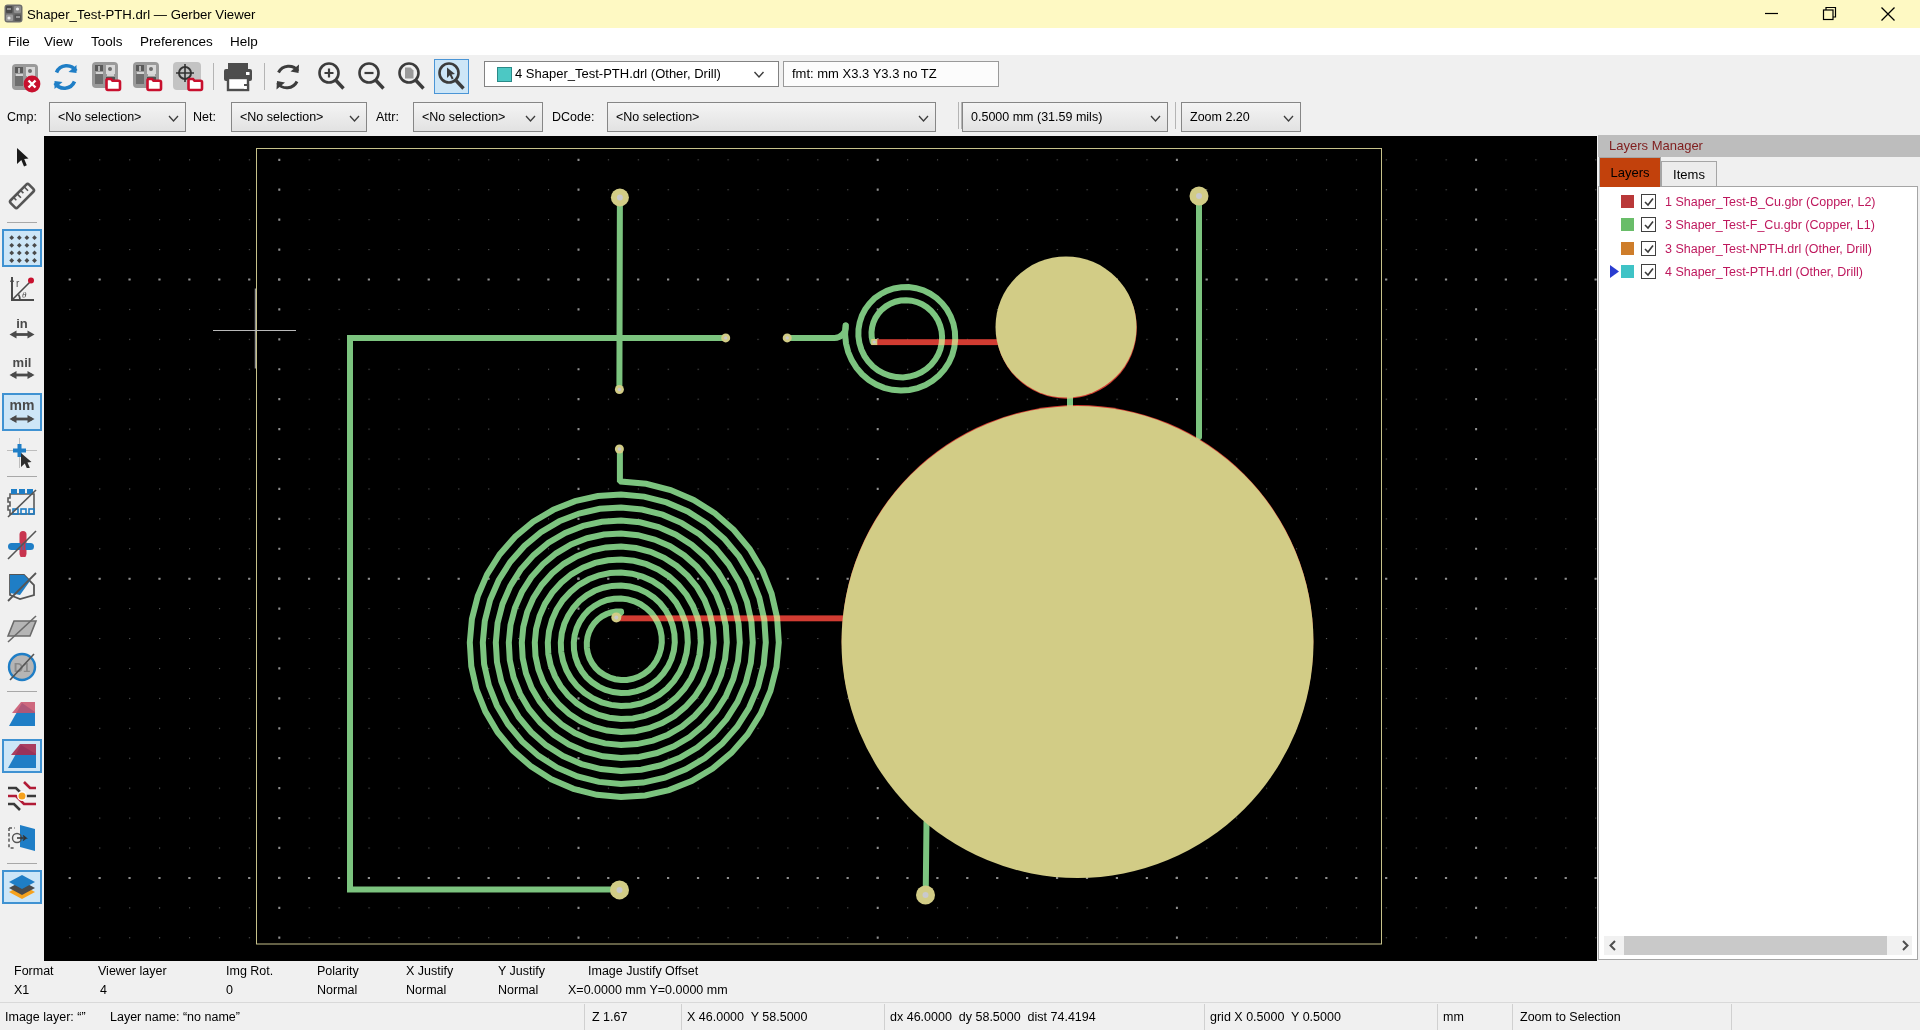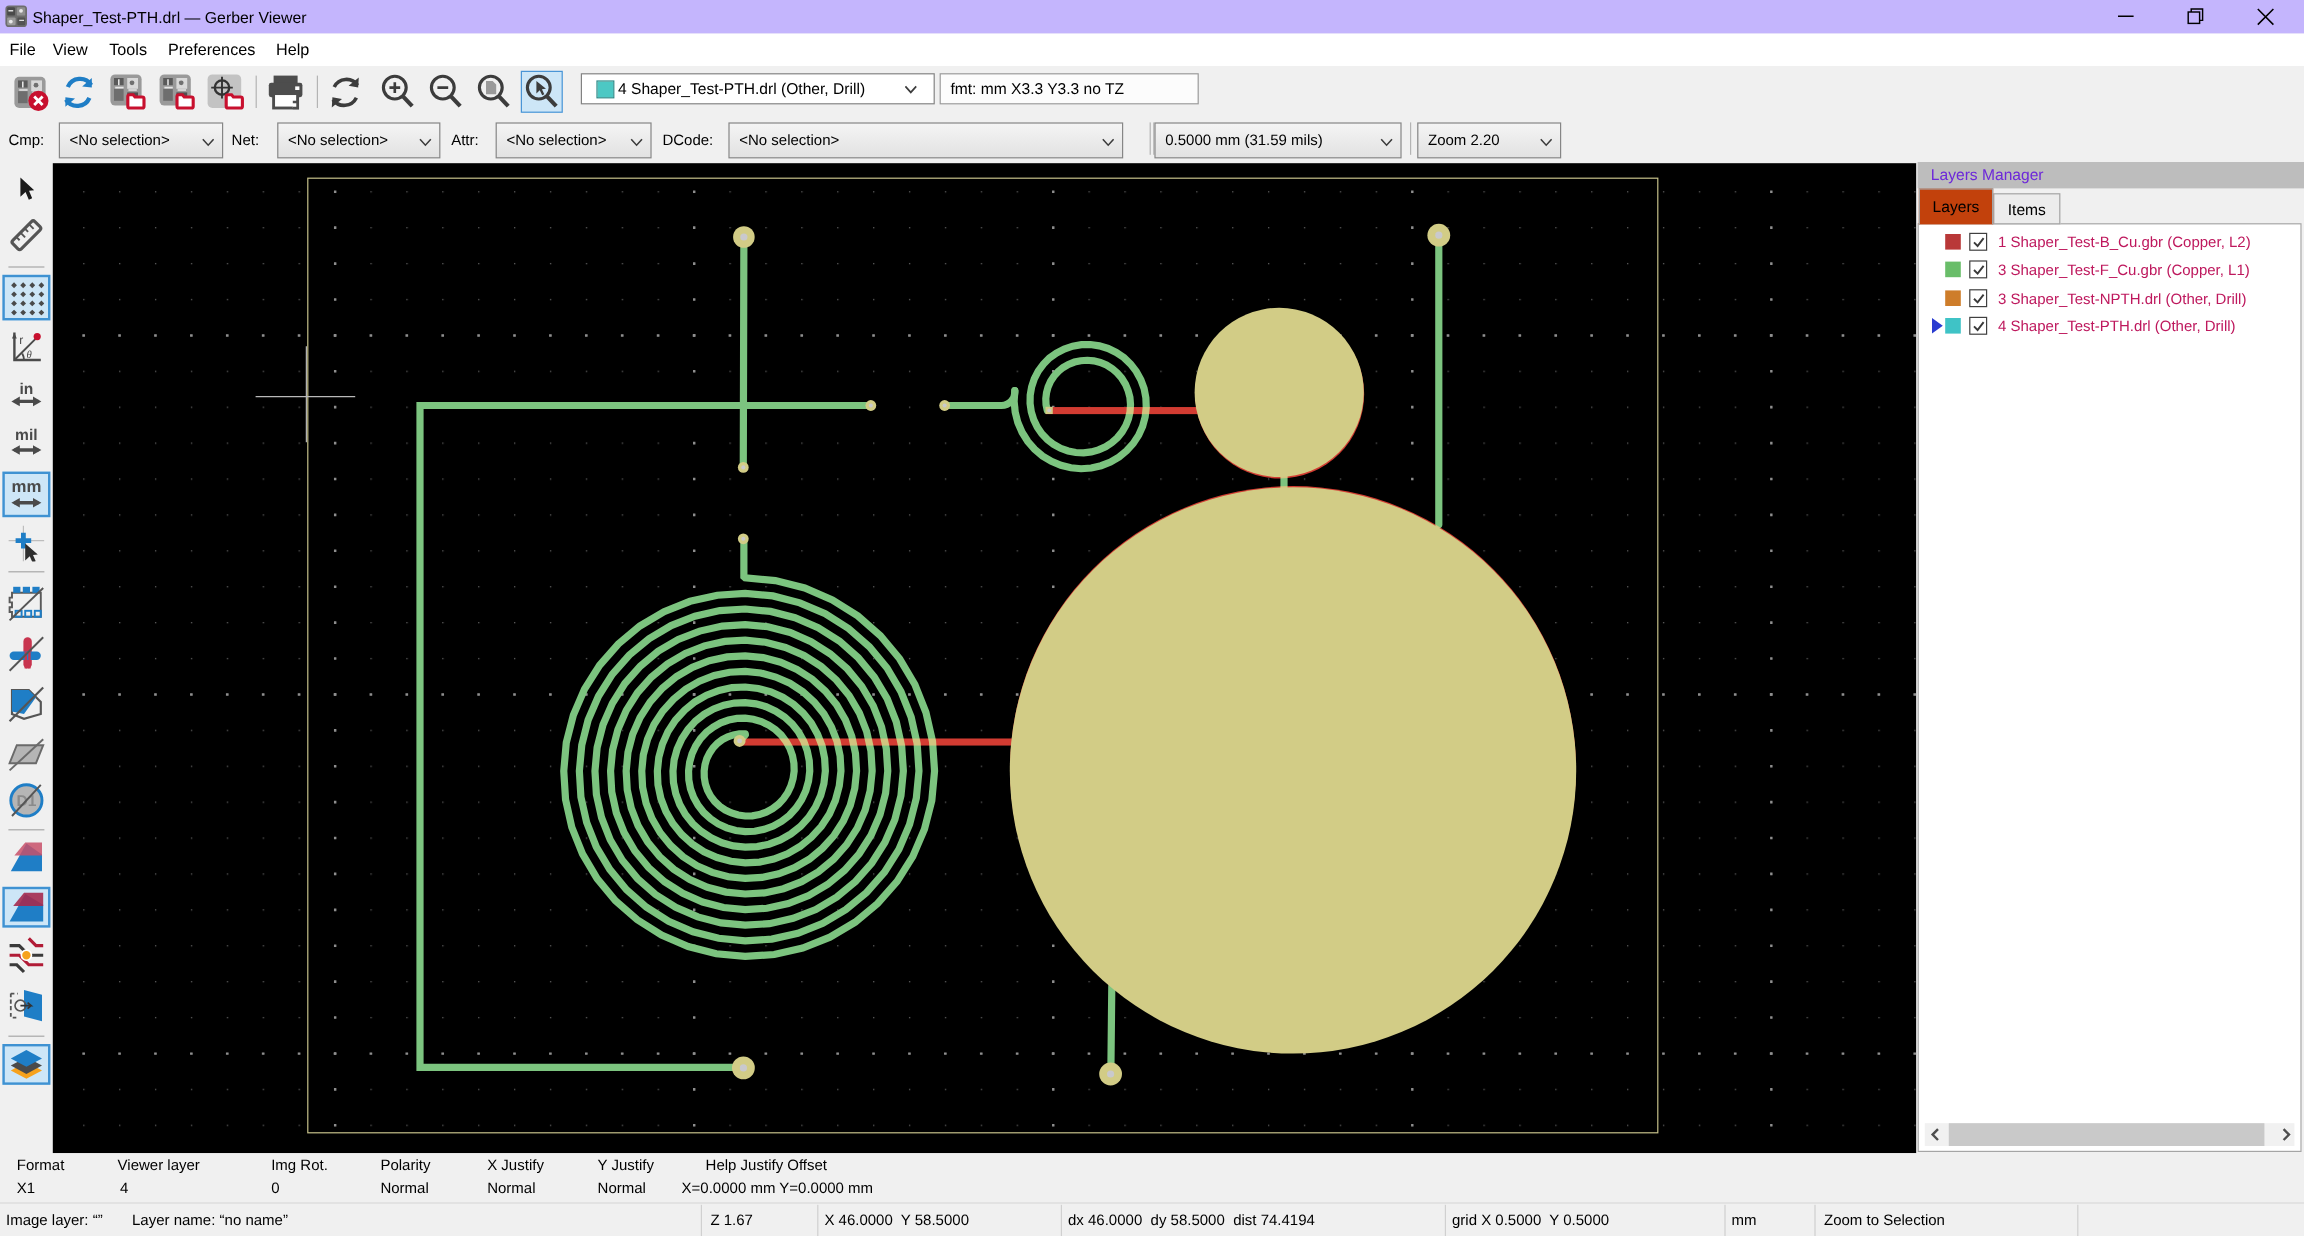--- a/index.html
+++ b/index.html
@@ -1,40 +1,40 @@
 <!DOCTYPE html>
 <html><head>
 <meta charset="utf-8">
 <style>
   * { margin:0; padding:0; box-sizing:border-box; }
   html,body { width:1920px; height:1030px; overflow:hidden; background:#f0f0f0;
     font-family:"Liberation Sans", sans-serif; }
   .abs { position:absolute; }
-  #titlebar { position:absolute; left:0; top:0; width:1920px; height:28px; background:#c4b5fd; }
+  #titlebar { position:absolute; left:0; top:0; width:1920px; height:28px; background:#fef9c3; }
   #title-text { position:absolute; left:27px; top:0; height:28px; line-height:29px; font-size:13.2px; color:#000; }
   #menubar { position:absolute; left:0; top:28px; width:1920px; height:27px; background:#fff; }
   .menu { position:absolute; top:0; height:27px; line-height:28px; font-size:13.5px; color:#000; }
   #toolbar1 { position:absolute; left:0; top:55px; width:1920px; height:42px; background:#f0f0f0; }
   #toolbar2 { position:absolute; left:0; top:97px; width:1920px; height:39px; background:#f0f0f0; }
   .tsep { position:absolute; top:8px; width:1px; height:27px; background:#b4b4b4; }
   .combo { position:absolute; top:5px; height:30px; background:linear-gradient(#f4f4f4,#e2e2e2);
     border:1px solid #868686; font-size:12.5px; color:#000; line-height:28px; padding-left:8px; }
   .combo .chev2 { position:absolute; right:6px; top:0px; }
   .lbl2 { position:absolute; top:0; height:39px; line-height:40px; font-size:12.5px; color:#000; }
   #filecombo { position:absolute; left:484px; top:6px; width:295px; height:26px; background:#fff;
     border:1px solid #828282; font-size:13px; line-height:24px; }
   #fmtbox { position:absolute; left:783px; top:6px; width:216px; height:26px; background:#fcfcfc;
     border:1px solid #9a9a9a; font-size:13px; line-height:24px; color:#000; }
   #lefttool { position:absolute; left:0; top:136px; width:44px; height:825px; background:#f0f0f0; }
   .hlbox { position:absolute; left:2px; width:40px; background:#cde6f7; border:2px solid #3f92d2; }
   .lsep { position:absolute; left:7px; width:30px; height:1px; background:#a8a8a8; }
   #canvas { position:absolute; left:44px; top:136px; width:1553px; height:825px; background:#000; }
   #rpanel { position:absolute; left:1597px; top:136px; width:323px; height:825px; background:#f0f0f0; }
   #lmtitle { position:absolute; left:1px; top:-1px; width:322px; height:22px; background:#bdbdbd;
-    font-size:13px; color:#6d28d9; line-height:22px; padding-left:11px; }
+    font-size:13px; color:#7f1d1d; line-height:22px; padding-left:11px; }
   .tab { position:absolute; font-size:13px; text-align:center; border:1px solid #a5a5a5; }
   #lmlist { position:absolute; left:1px; top:50px; width:320px; height:774px; background:#fff; border:1px solid #a5a5a5; }
   .lrow { position:absolute; left:0; width:318px; height:23px; }
   .swatch { position:absolute; left:22px; top:5px; width:13px; height:13px; }
   .cbx { position:absolute; left:42px; top:4px; width:15px; height:15px; background:#fff; border:1px solid #404040; }
   .cbx svg { position:absolute; left:1px; top:1px; }
   .ltxt { position:absolute; left:66px; top:0; height:23px; line-height:24px; font-size:12.5px; color:#be185d; }
   #statusbar1 { position:absolute; left:0; top:961px; width:1920px; height:41px; background:#f0f0f0; font-size:12.5px; color:#000;padding-left:39px; }
   #statusbar2 { position:absolute; left:0; top:1002px; width:1920px; height:28px; background:#f0f0f0;
     border-top:1px solid #d9d9d9; font-size:12.5px; color:#000; }
@@ -461,21 +461,21 @@
   <span class="s1" style="left:98px">Viewer layer</span>
     <span class="s1v" style="left:100px">4</span>
   <span class="s1" style="left:226px">Img Rot.</span>
     <span class="s1v" style="left:226px">0</span>
   <span class="s1" style="left:317px">Polarity</span>
     <span class="s1v" style="left:317px">Normal</span>
   <span class="s1" style="left:406px">X Justify</span>
     <span class="s1v" style="left:406px">Normal</span>
   <span class="s1" style="left:498px">Y Justify</span>
     <span class="s1v" style="left:498px">Normal</span>
-  <span class="s1" style="left:588px">Help Justify Offset</span>
+  <span class="s1" style="left:588px">Image Justify Offset</span>
     <span class="s1v" style="left:568px">X=0.0000 mm Y=0.0000 mm</span>
 </div>
 <div id="statusbar2">
   <span class="s2" style="left:5px">Image layer: “”</span>
   <span class="s2" style="left:110px">Layer name: “no name”</span>
   <div class="sdiv" style="left:584px"></div>
   <span class="s2" style="left:592px">Z 1.67</span>
   <div class="sdiv" style="left:681px"></div>
   <span class="s2" style="left:687px">X 46.0000&nbsp; Y 58.5000</span>
   <div class="sdiv" style="left:884px"></div>

